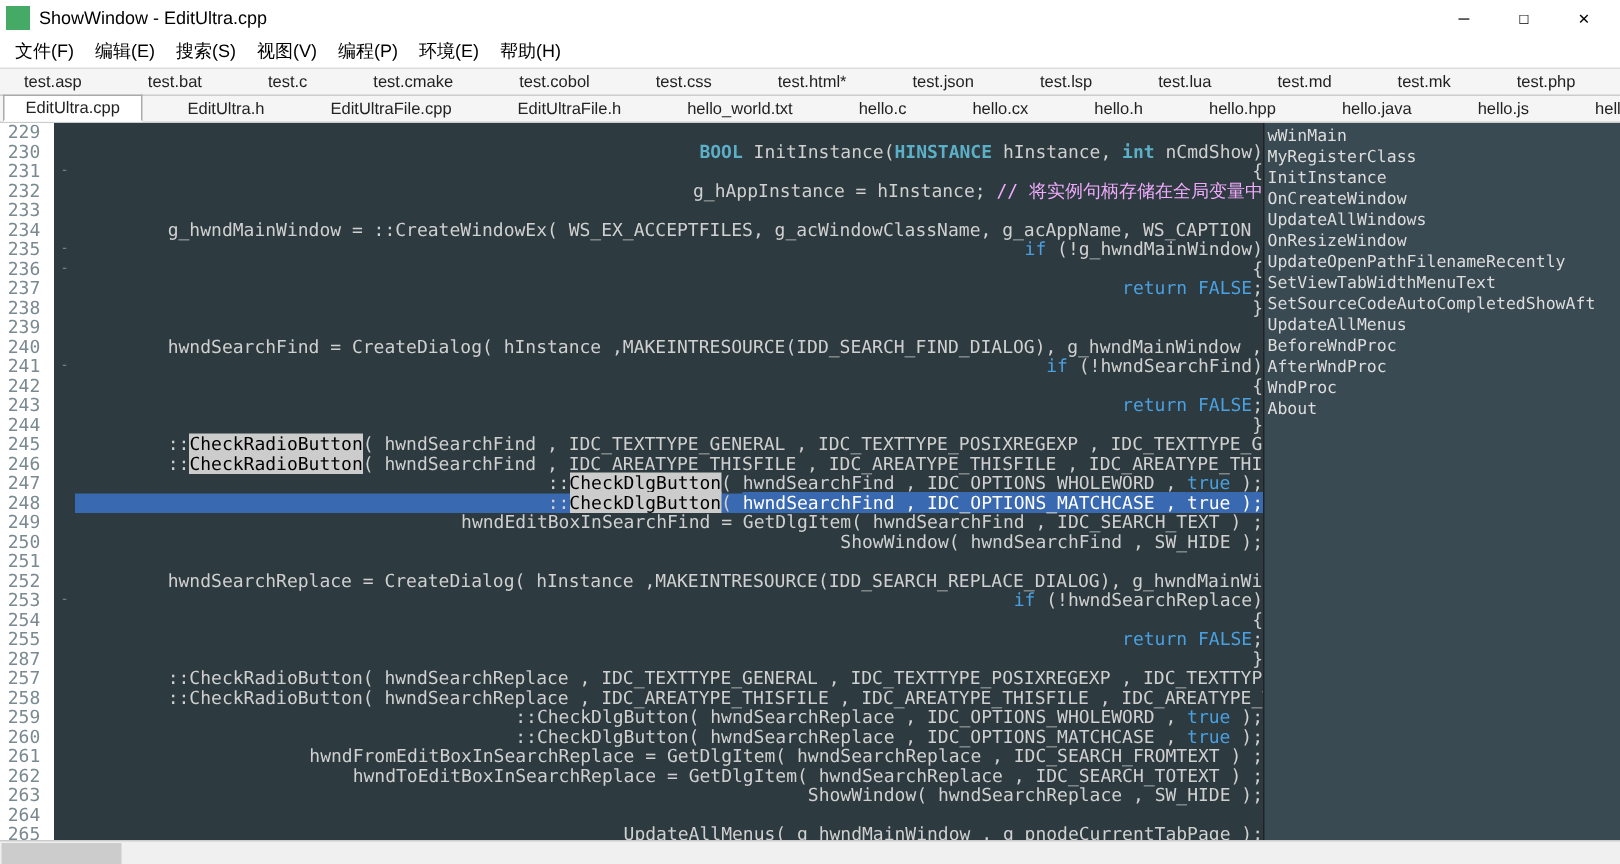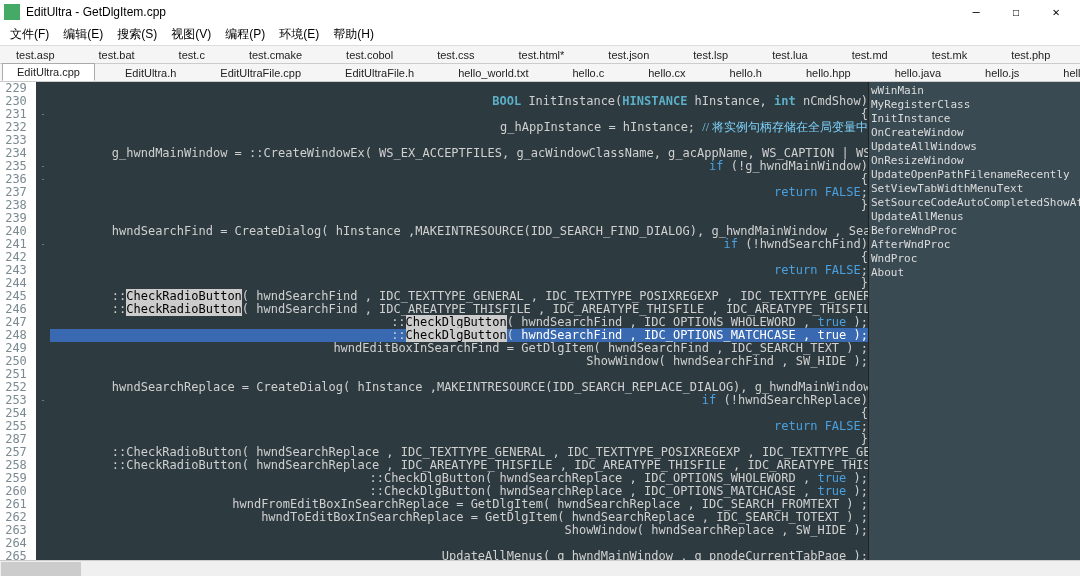--- a/index.html
+++ b/index.html
@@ -15,36 +15,36 @@
 .tabrow .tab.active { background: #fff; border: 1px solid #aaa; border-bottom: 1px solid #fff; }
 .main { display: flex; height: calc(576px - 24px - 22px - 18px - 18px - 16px); }
 .editor { flex: 1; display: flex; font-family: Consolas, monospace; font-size: 12px; line-height: 13px; background: #2d3a3f; overflow: hidden; }
 .gutter { width: 36px; background: #ffffff; color: #7a8a90; text-align: center; padding-right: 4px; }
 .fold { width: 14px; background: #2d3a3f; }
 .fold .fm { color: #888; font-size: 9px; text-align: center; }
 .code { flex: 1; color: #d0d0d0; white-space: pre; overflow: hidden; text-align: right; }
 .code .line { height: 13px; padding-left: 4px; }
 .kw { color: #4aa0e0; }
 .kw2 { color: #5bb0c8; font-weight: bold; }
-.cm { color: #7dd3fc; font-family: Liberation Serif, serif; }
+.cm { color: #f0abfc; }
 .bool { color: #4aa0e0; }
 .hilite { background: #cccccc; color: #000; }
 .hiblue { background: #3969b0; color: #fff; }
-.sidebar { width: 212px; background: #3a4a52; border-left: 1px solid #222; font-family: Consolas, monospace; font-size: 11px; line-height: 14px; color: #ddd; padding: 2px; overflow: hidden; }
+.sidebar { width: 238px; background: #3a4a52; border-left: 1px solid #222; font-family: Consolas, monospace; font-size: 11px; line-height: 14px; color: #ddd; padding: 2px; overflow: hidden; }
 .sidebar div { white-space: nowrap; }
 .scrollbar-h { height: 16px; background: #f0f0f0; border-top: 1px solid #ccc; display: flex; }
 .scrollbar-h .thumb { width: 80px; height: 14px; background: #ccc; margin: 1px; }
 .ln { height: 13px; }
 </style>
 </head>
 <body>
 
 <div class="titlebar">
   <div class="app-icon"></div>
-  <div class="title">EditUltra - GetDlgItem.cpp</div>
+  <div class="title">ShowWindow - EditUltra.cpp</div>
   <div class="winbtn">—</div>
   <div class="winbtn">☐</div>
   <div class="winbtn">✕</div>
 </div>
 
 <div class="menubar" id="menubar">
     <div class="menu-item">文件(F)</div>
     <div class="menu-item">编辑(E)</div>
     <div class="menu-item">搜索(S)</div>
     <div class="menu-item">视图(V)</div>

